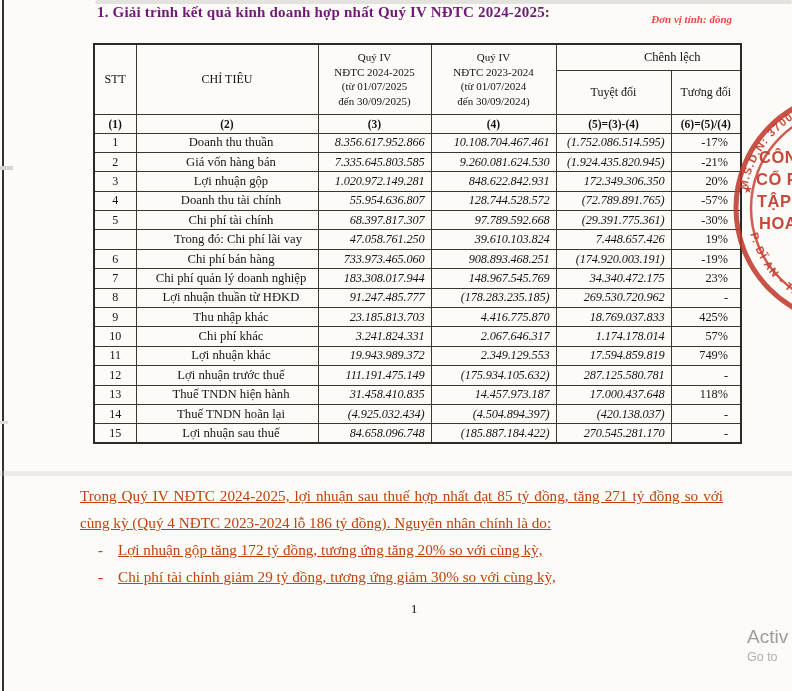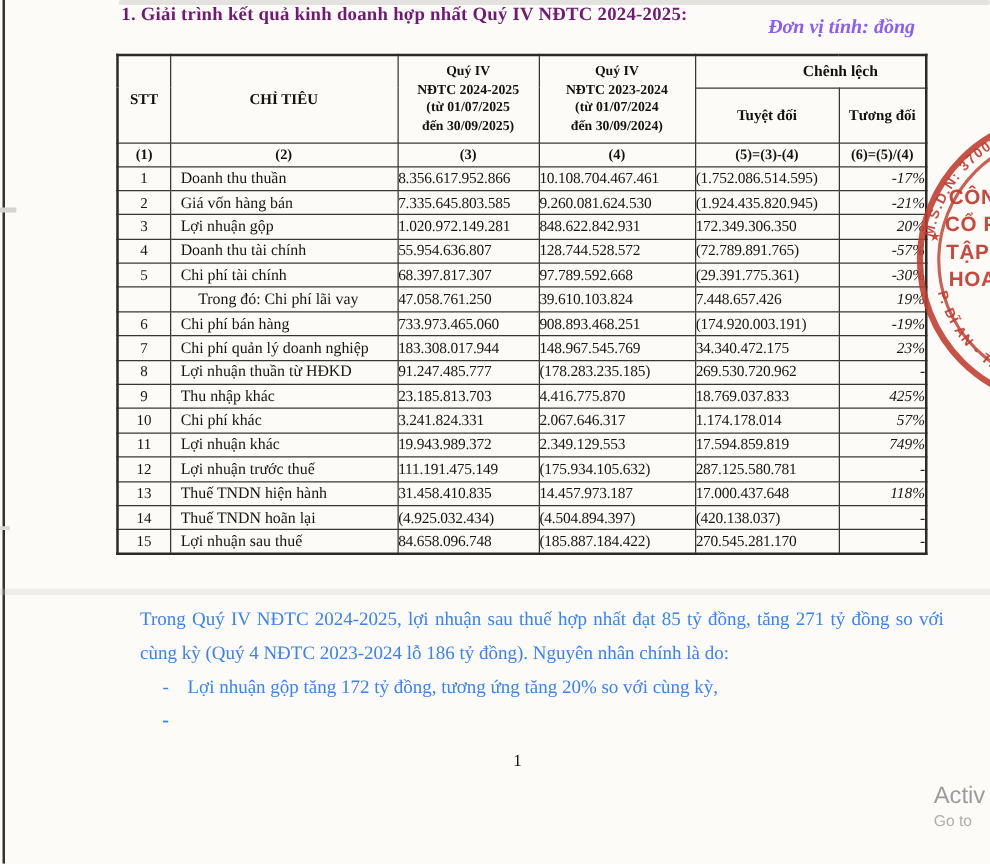--- a/index.html
+++ b/index.html
@@ -18,51 +18,51 @@
   .edge-mark2 { position: absolute; left: 0; top: 421px; width: 8px; height: 3px; background: #dedcd8; }
   .streak-top { position: absolute; left: 95px; top: 0; width: 697px; height: 4px; background: rgba(188,186,180,0.38); border-radius: 2px; }
   .streak-mid { position: absolute; left: 0; top: 471px; width: 792px; height: 5px; background: rgba(203,201,195,0.30); }
 
   .title {
     position: absolute; left: 97px; top: 4px; width: 620px;
     font-size: 15px; font-weight: bold; letter-spacing: 0.2px; color: #701a75;
   }
   .unit-note {
     position: absolute; left: 540px; top: 13px; width: 192px;
-    text-align: right; font-size: 16px; font-style: italic; font-weight: bold; color: #8b5cf6;
+    text-align: right; font-size: 11px; font-style: italic; font-weight: bold; color: #ef4444;
   }
 
   table.results {
     position: absolute; left: 93px; top: 43px;
     border-collapse: collapse; table-layout: fixed; width: 647px;
     background: transparent;
   }
   table.results th, table.results td {
     border: 1px solid #3a3733;
     vertical-align: middle;
     overflow: hidden; white-space: nowrap;
   }
   table.results { border: 2px solid #2c2a27; }
-  th { font-weight: bold; text-align: center; color: #14120f; }
+  th { font-weight: normal; text-align: center; color: #14120f; }
   .h-main th { font-size: 11px; line-height: 14.5px; }
   th.c-stt, th.c-label { font-size: 12px; margin-left: 36px; }
   th.c-diff { font-size: 12.5px; height: 26px; padding-left: 48px; }
   .h-sub th { font-size: 12px; height: 44px; }
   .pre { white-space: pre-line !important; }
   .idx-row th { font-size: 11.5px; height: 19px; font-weight: bold; }
   tbody td { height: 19.4px; font-size: 12.3px; }
   td.stt { text-align: center; font-size: 12px; }
-  td.label { text-align: left; padding-left: 8px; font-size: 12.7px; }
+  td.label { text-align: center; padding-left: 8px; font-size: 12.7px; }
   td.label.indent { padding-left: 22px; }
-  td.num { padding-right: 6px; letter-spacing: -0.15px; }
-  td.pct { text-align: right; padding-right: 0; font-style: italic; }
+  td.num { text-align: right; padding-right: 6px; letter-spacing: -0.15px; font-style: italic; }
+  td.pct { text-align: right; padding-right: 12px; }
 
   .notes {
-    position: absolute; left: 112px; top: 482px; width: 643px;
-    font-size: 15.2px; line-height: 27px; color: #3b82f6;
+    position: absolute; left: 80px; top: 482px; width: 643px;
+    font-size: 15.2px; line-height: 27px; color: #c2410c; text-decoration: underline;
   }
   .notes p { text-align: justify; }
   .notes ul { list-style: none; margin-top: 0; }
   .notes li { position: relative; padding-left: 38px; line-height: 27px; }
   .notes li .dash { position: absolute; left: 18px; }
 
   .page-num { position: absolute; left: 404px; top: 601px; width: 20px; text-align: center; font-size: 13.5px; }
 
   
   .stamp { position: absolute; left: 731px; top: 86px; width: 240px; height: 244px; }
@@ -261,21 +261,21 @@
         <td class="pct">-</td>
       </tr>
     </tbody>
 </table>
 
 <div class="notes">
   <p>Trong Quý IV NĐTC 2024-2025, lợi nhuận sau thuế hợp nhất đạt 85 tỷ đồng, tăng 271 tỷ đồng so với cùng kỳ (Quý 4 NĐTC 2023-2024 lỗ 186 tỷ đồng). Nguyên nhân chính là do:</p>
   <ul>
       <li><span class="dash">-</span><span>Lợi nhuận gộp tăng 172 tỷ đồng, tương ứng tăng 20% so với cùng kỳ,</span></li>
       <li><span class="dash">-</span></li>
-      <li><span class="dash">-</span></li>
+      <li><span class="dash">-</span><span>Chi phí tài chính giảm 29 tỷ đồng, tương ứng giảm 30% so với cùng kỳ,</span></li>
     </ul>
 </div>
 
 <div class="page-num">1</div>
 
 <svg class="stamp" viewBox="0 0 240 244">
   <defs>
     <path id="arcTop" d="M 14 122 A 106 106 0 0 1 120 16" fill="none"></path>
     <path id="arcBottom" d="M 16 122 A 104 104 0 0 0 120 226" fill="none"></path>
   </defs>

